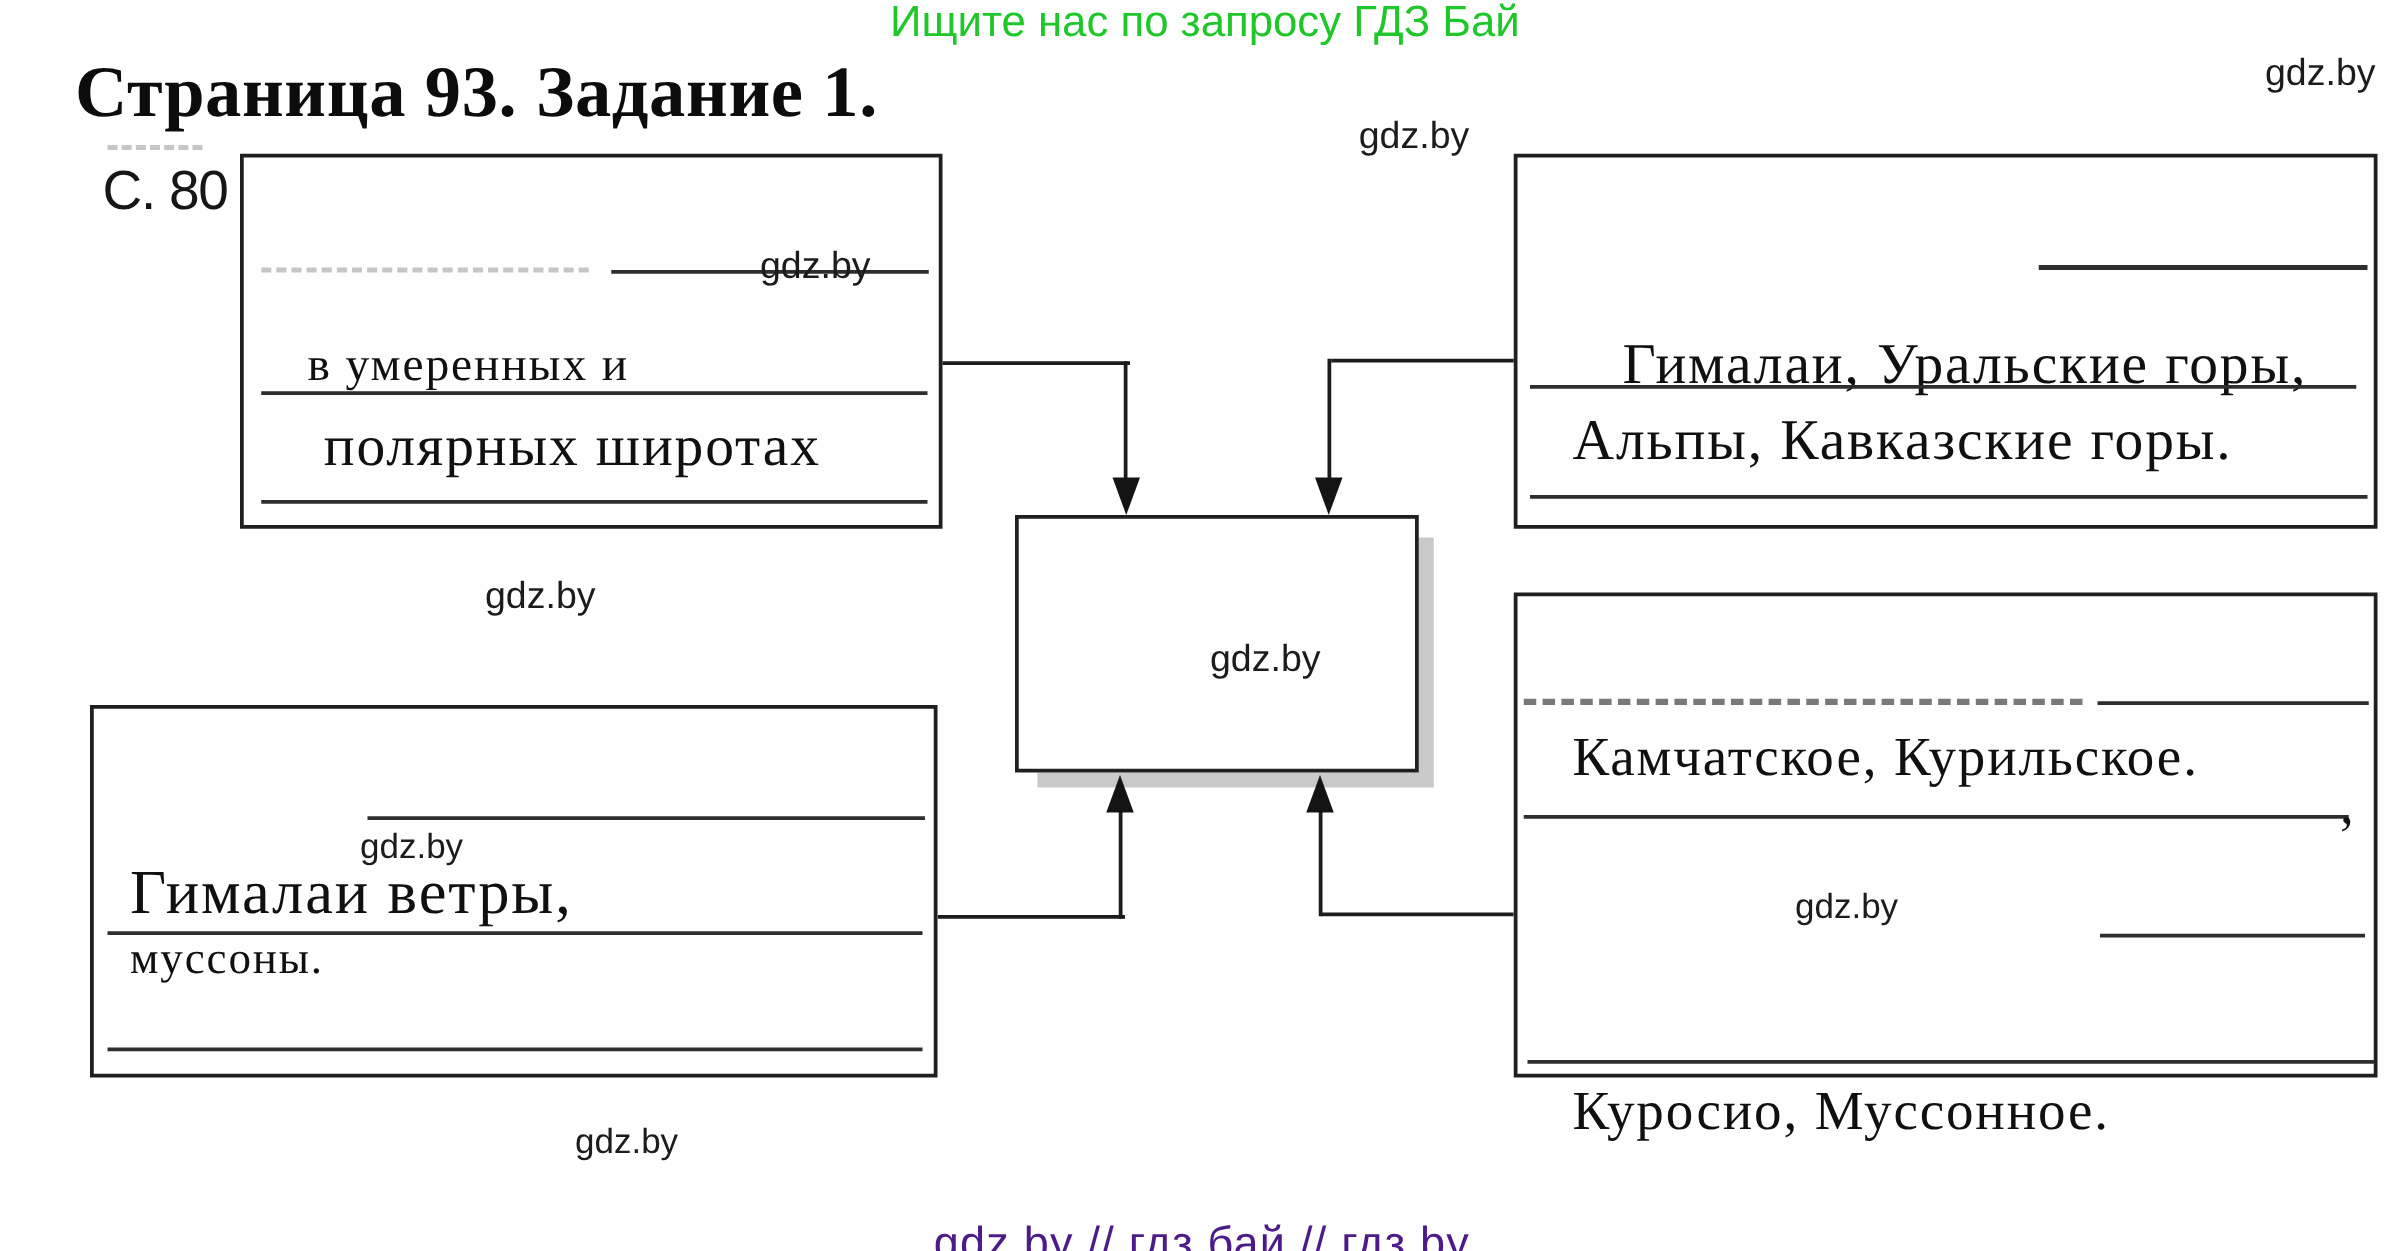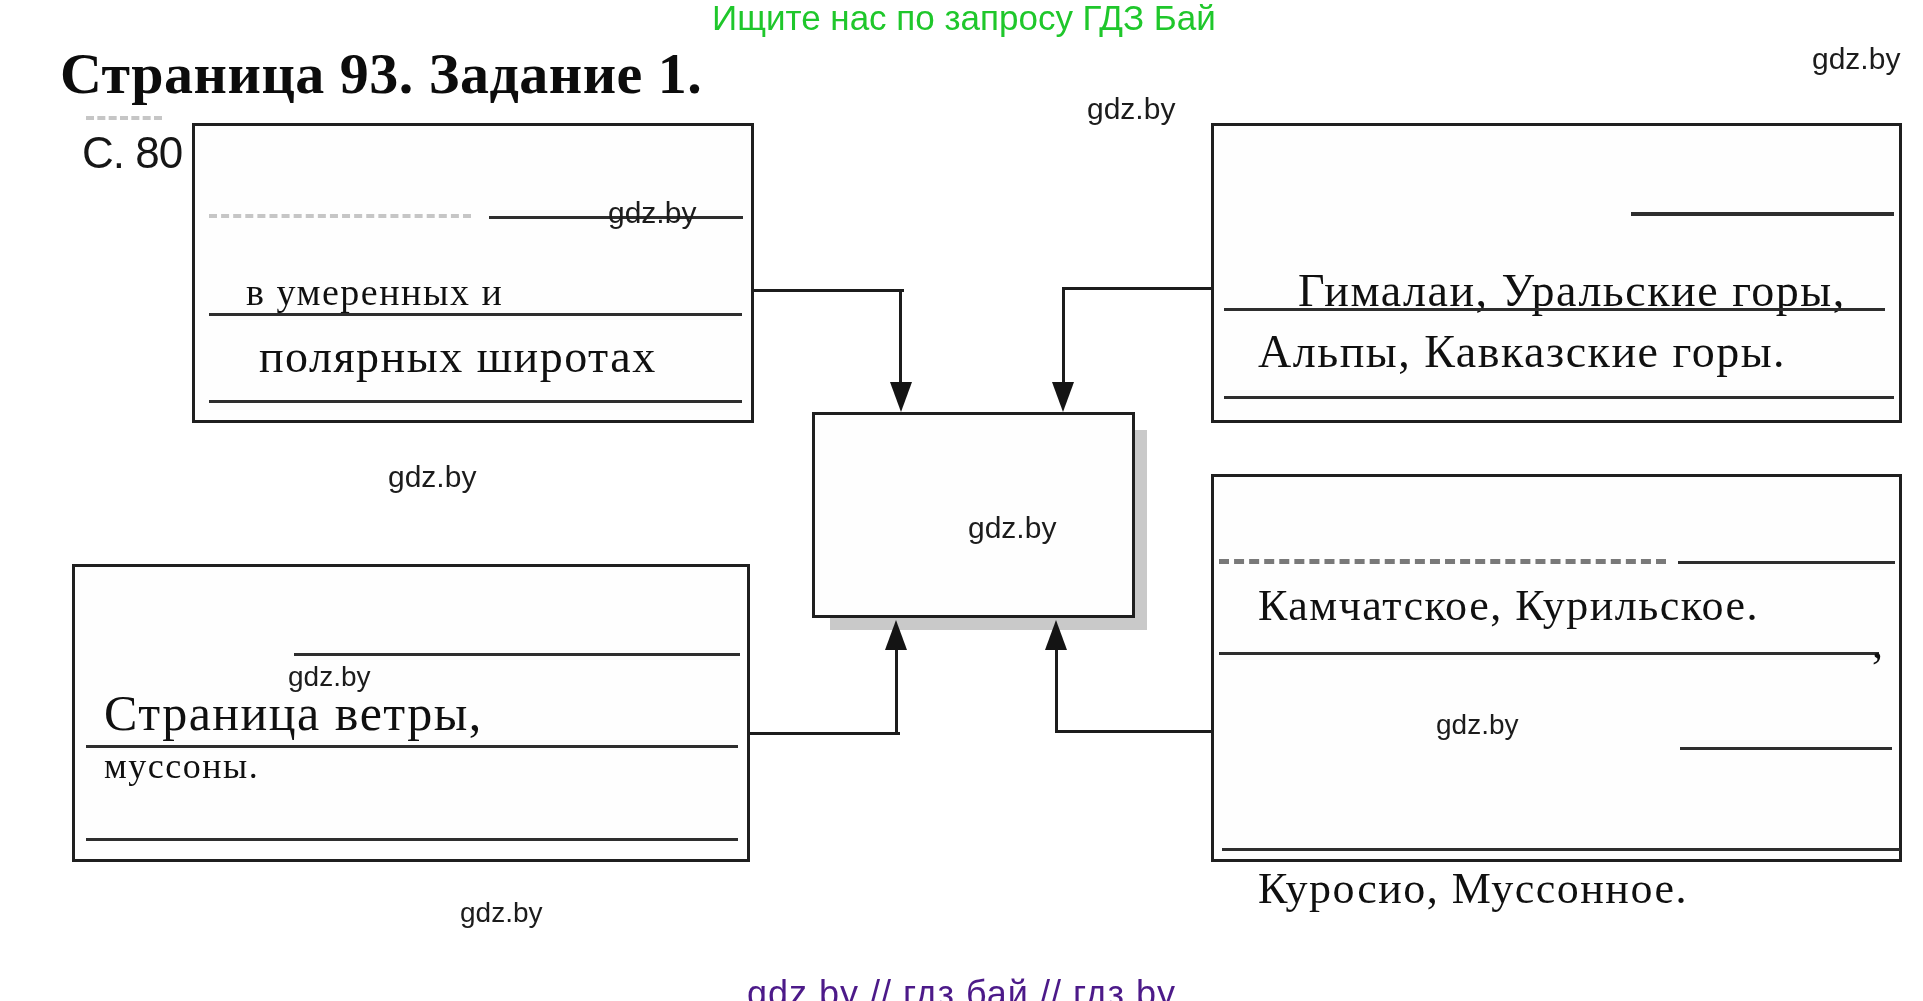--- a/index.html
+++ b/index.html
@@ -75,21 +75,21 @@
   <div class="abs vline" style="left:895px;top:648px;height:87px;"></div>
   <div class="abs arrow-up" style="left:885px;top:620px;"></div>
 
   <div class="abs hline" style="left:1057px;top:730px;width:154px;"></div>
   <div class="abs vline" style="left:1055px;top:648px;height:85px;"></div>
   <div class="abs arrow-up" style="left:1045px;top:620px;"></div>
 
   <div class="abs box" style="left:72px;top:564px;width:678px;height:298px;">
     <div class="abs rule" style="left:219px;top:86px;width:446px;"></div>
     <div class="abs wm sm" style="left:213px;top:94px;">gdz.by</div>
-    <div class="abs ans" style="left:29px;top:121px;font-size:50px;">Страница ветры,</div>
+    <div class="abs ans" style="left:29px;top:121px;font-size:50px;">Гималаи ветры,</div>
     <div class="abs rule" style="left:11px;top:178px;width:652px;"></div>
     <div class="abs ans" style="left:29px;top:181px;font-size:36px;">муссоны.</div>
     <div class="abs rule" style="left:11px;top:271px;width:652px;"></div>
   </div>
 
   <div class="abs box" style="left:1211px;top:474px;width:691px;height:388px;overflow:visible;">
     <div class="abs remnant-dark" style="left:5px;top:82px;width:447px;"></div>
     <div class="abs rule" style="left:464px;top:84px;width:217px;"></div>
     <div class="abs ans" style="left:44px;top:107px;font-size:44px;">Камчатское, Курильское.</div>
     <div class="abs rule" style="left:5px;top:175px;width:660px;"></div>

